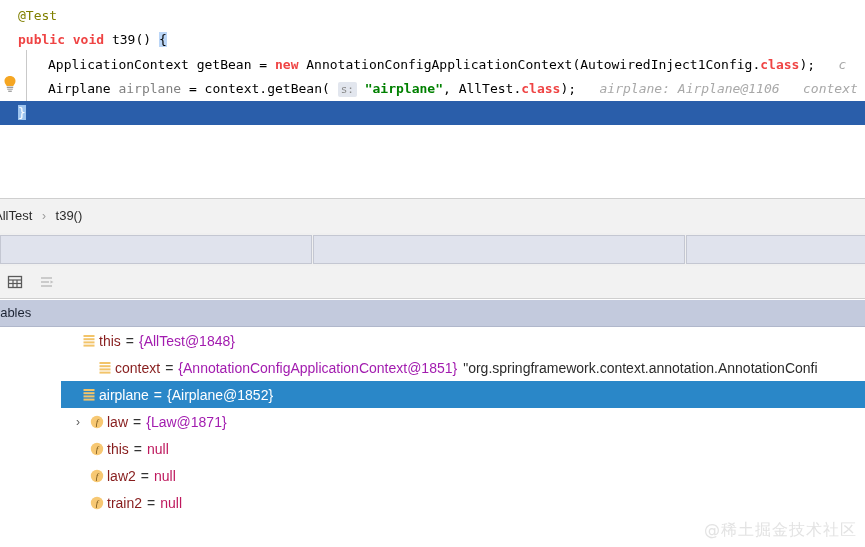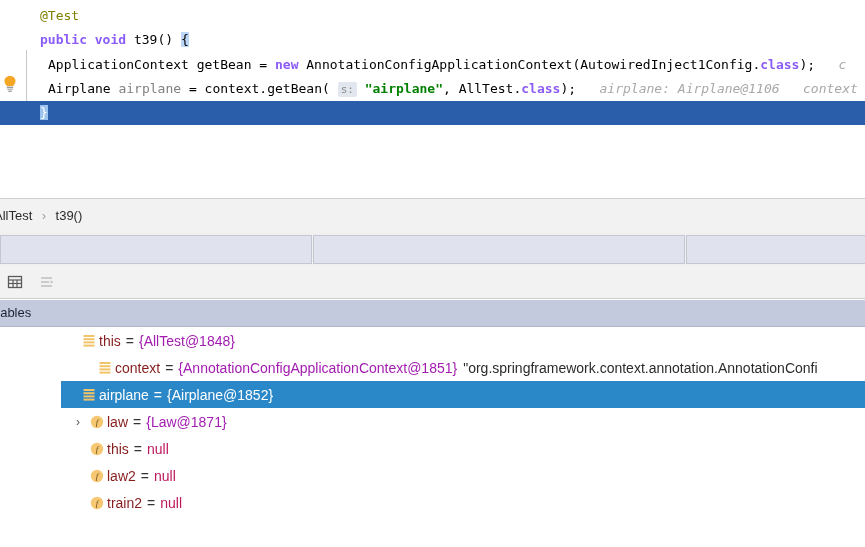--- a/index.html
+++ b/index.html
@@ -31,23 +31,23 @@
     position: absolute; left: 0; width: 865px; height: 24px;
     white-space: pre; line-height: 24px;
     font-family: "DejaVu Sans Mono", "Liberation Mono", monospace;
     font-size: 13px; color: #000000;
   }
   .cl0 { top: 4px; }
   .cl1 { top: 28px; }
   .cl2 { top: 53px; }
   .cl3 { top: 77px; }
   .cl4 { top: 101px; background: #2a5eaa; color: #ffffff; }
-  .pad { padding-left: 40px; }
+  .pad { padding-left: 18px; }
   .pad2 { padding-left: 48px; }
-  .kw { color: #8b5cf6; font-weight: bold; }
+  .kw { color: #ef4444; font-weight: bold; }
   .ann { color: #808000; }
   .str { color: #008000; font-weight: bold; }
   .param { color: #808080; font-style: normal; }
   .hint {
     background: #e2e6ee; color: #8a8a8a; font-size: 11px;
     padding: 1px 3px; border-radius: 2px;
   }
   .inlay { color: #a8a8a8; font-style: italic; }
   .brace-hl { background: #bbd6f7; }
   .brace-sel { background: #9dc4ef; color: #ffffff; }
@@ -270,13 +270,14 @@
             <circle cx="7" cy="7" r="6.2" fill="#f7c873"></circle>
             <text x="7" y="10.4" font-size="9" font-family="Liberation Serif, serif" fill="#6b4a12" text-anchor="middle" font-style="italic">f</text>
           </svg>
         </span>
         <span class="vname">train2</span>
         <span class="veq">=</span>
         <span class="vval nullv">null</span>
       </div>
     </div>
 
+  <div class="watermark">@稀土掘金技术社区</div>
 </div>
 
 </body></html>

